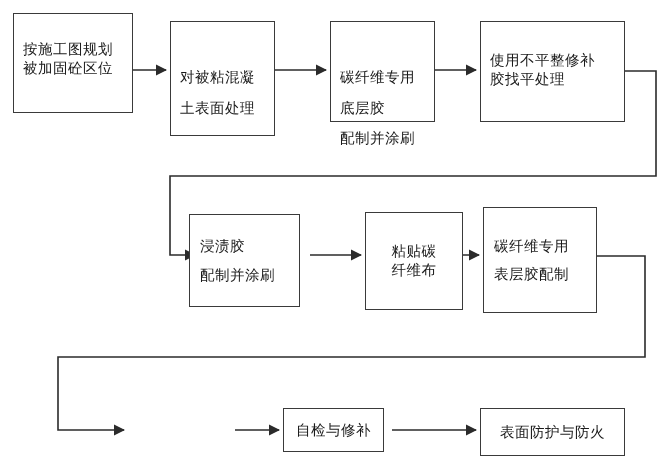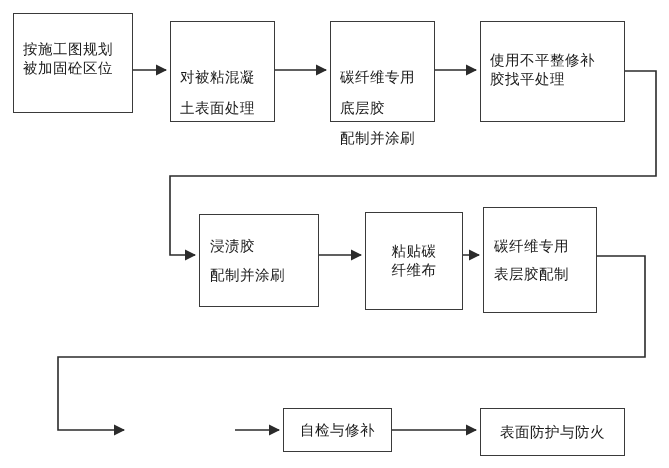--- a/index.html
+++ b/index.html
@@ -90,53 +90,53 @@
 
       <path d="M 392 430 L 476 430"></path>
     </g>
   </svg>
 
   <div class="node pad-top lh-tight" style="left:13px; top:13px; width:120px; height:100px;">
     <span class="txt">按施工图规划
 被加固砼区位</span>
   </div>
 
-  <div class="node pad-top2 lh-mid" style="left:170px; top:21px; width:105px; height:101px;">
+  <div class="node pad-top2 lh-mid" style="left:170px; top:21px; width:105px; height:115px;">
     <span class="txt">对被粘混凝
 土表面处理</span>
   </div>
 
   <div class="node pad-top2 lh-mid" style="left:330px; top:21px; width:105px; height:101px;">
     <span class="txt">碳纤维专用
 底层胶
 配制并涂刷</span>
   </div>
 
   <div class="node pad-top2 lh-tight" style="left:480px; top:21px; width:145px; height:101px;">
     <span class="txt">使用不平整修补
 胶找平处理</span>
   </div>
 
-  <div class="node center-v pad-mid lh-loose" style="left:199px; top:214px; width:120px; height:93px;align-items:center;">
+  <div class="node center-v pad-mid lh-loose" style="left:189px; top:214px; width:111px; height:93px;align-items:center;">
     <span class="txt">浸渍胶
 配制并涂刷</span>
   </div>
 
   <div class="node center-all lh-tight" style="left:365px; top:212px; width:98px; height:98px; text-align:center;">
     <span class="txt">粘贴碳
 纤维布</span>
   </div>
 
   <div class="node center-v pad-mid lh-loose" style="left:483px; top:207px; width:114px; height:106px;">
     <span class="txt">碳纤维专用
 表层胶配制</span>
   </div>
 
 
-  <div class="node center-all" style="left:283px; top:408px; width:109px; height:44px;">
+  <div class="node center-all" style="left:283px; top:408px; width:101px; height:44px;">
     <span class="txt">自检与修补</span>
   </div>
 
   <div class="node center-all" style="left:480px; top:408px; width:145px; height:48px;">
     <span class="txt">表面防护与防火</span>
   </div>
 
 </div>
 
 </body></html>

